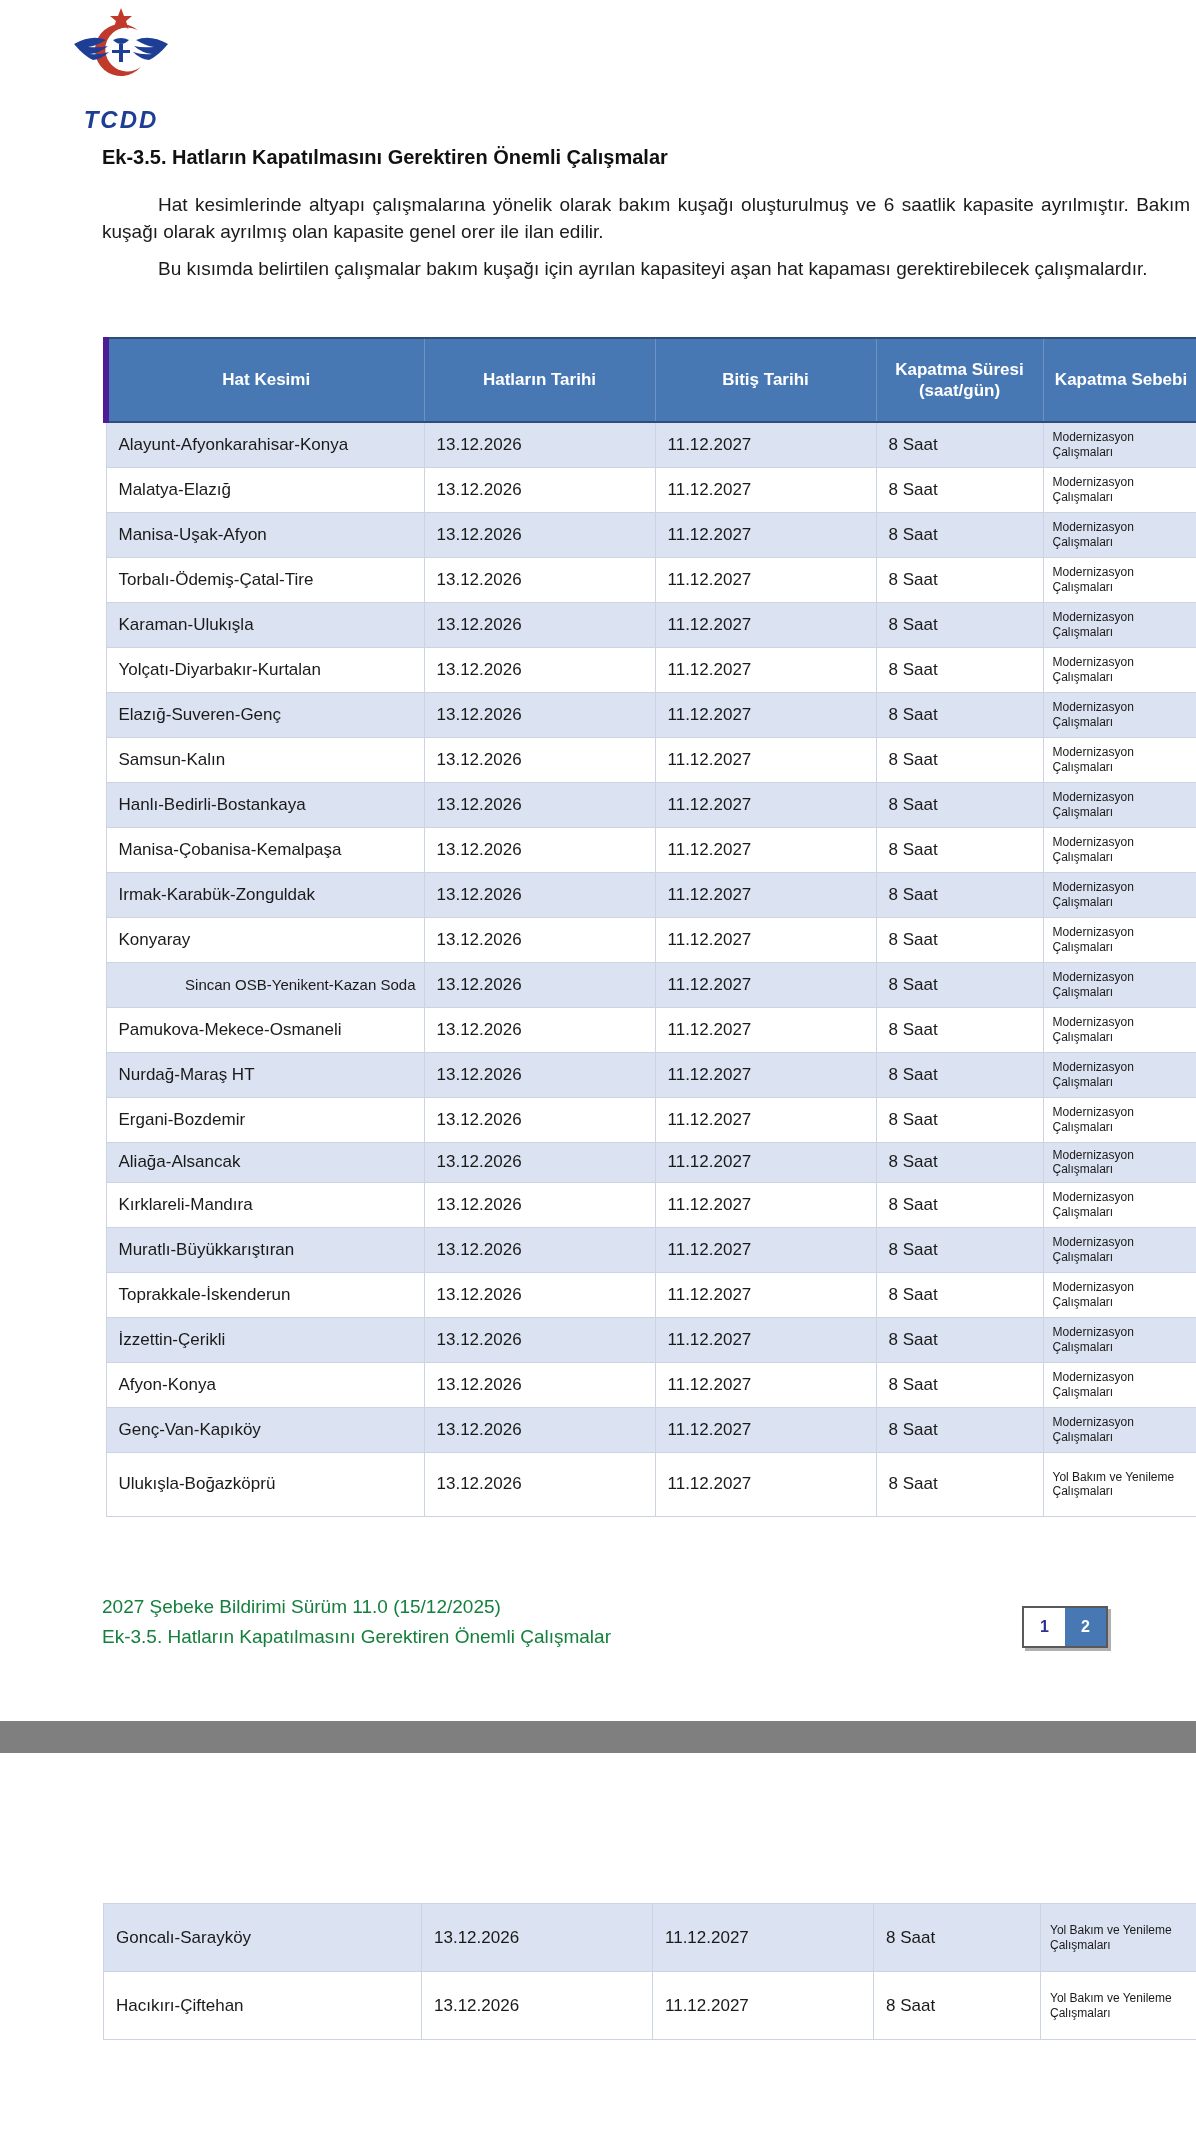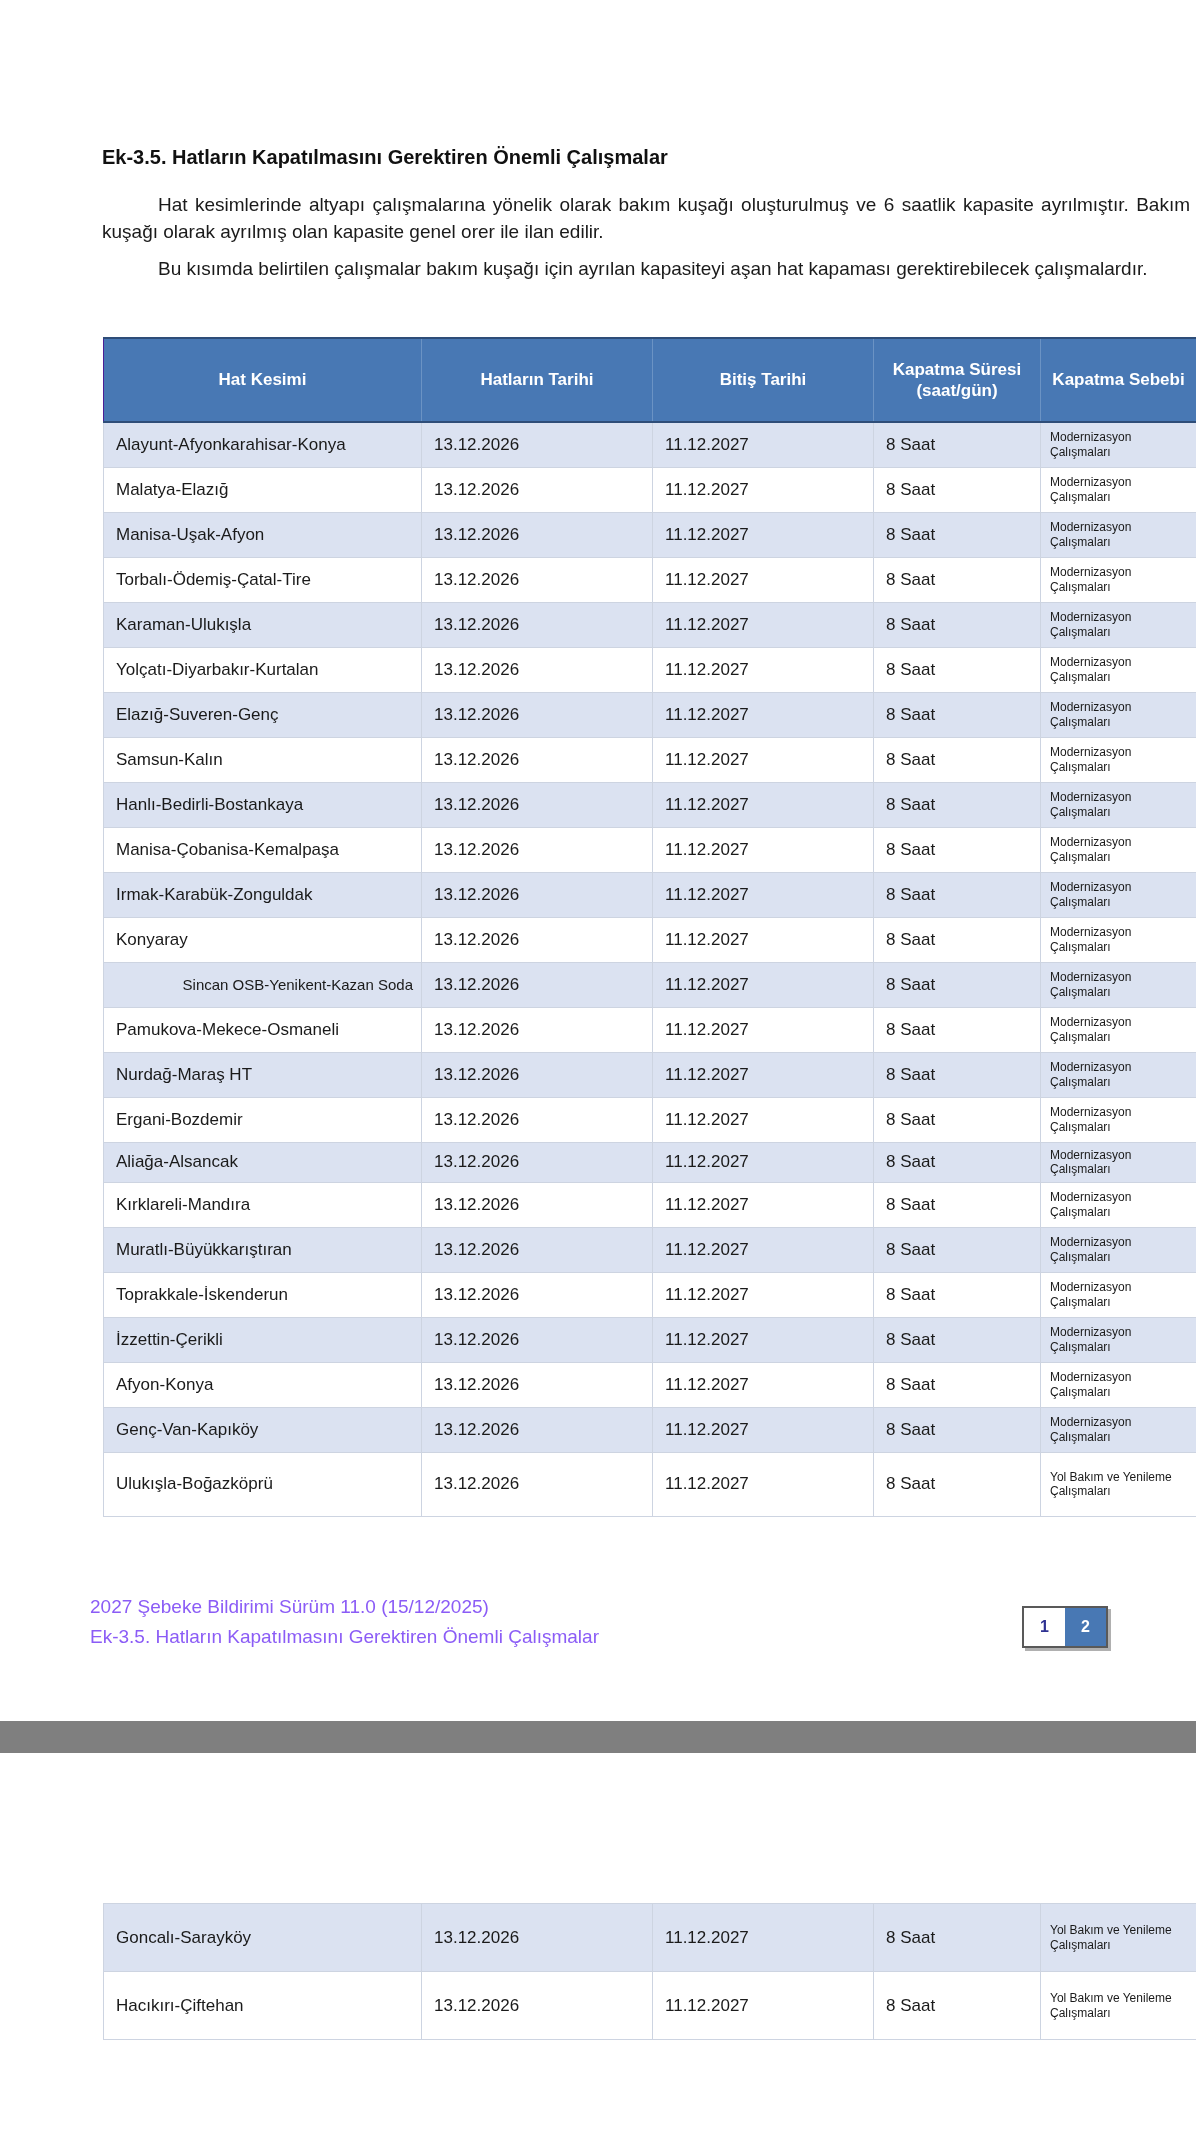--- a/index.html
+++ b/index.html
@@ -39,34 +39,34 @@
   .closure-table col.c4 { width:167px; }
   .closure-table col.c5 { width:156px; }
 
   .closure-table thead tr { height:84px; }
   .closure-table th {
     background:#4878b4; color:#ffffff; font-weight:bold; font-size:17px;
     text-align:center; vertical-align:middle; line-height:1.25;
     border-top:2px solid #2e4d78; border-bottom:2px solid #2e4d78;
     border-left:1px solid #6b93c4; padding:2px 8px;
   }
-  .closure-table th:first-child { border-left:1px solid #4c1d95; }
+  .closure-table th:first-child { border-left:6px solid #4c1d95; }
   .closure-table th:last-child { border-right:1px solid #2e4d78; }
 
   .closure-table tbody tr { height:45px; background:#ffffff; }
   .closure-table tbody tr.shaded { background:#dbe2f1; }
   .closure-table td {
     border:1px solid #cdd4e1; vertical-align:middle;
     padding:1px 8px 1px 12px; color:#1a1a1a; overflow:hidden;
   }
   .closure-table td.small-text { font-size:15px;text-align:right; }
   .closure-table td.reason-cell { font-size:12px; line-height:1.2; padding-left:9px; }
 
   
-  .footer-text { position:absolute; left:90px; top:1592px; color:#8b5cf6; }
+  .footer-text { position:absolute; left:102px; top:1592px; color:#15803d; }
   .footer-text div { font-size:19px; line-height:1.58; }
 
   .pager {
     position:absolute; left:1022px; top:1606px; display:flex;
     border:2px solid #595959; box-shadow:3px 3px 0 #b0b0b0; background:#fff;
   }
   .pager .pg {
     width:41px; height:38px; display:flex; align-items:center; justify-content:center;
     font-size:16px; font-weight:bold;
   }
@@ -74,20 +74,37 @@
   .pager .pg.active { background:#4878b4; color:#ffffff; }
 
   
   .page-divider { position:absolute; left:0; top:1721px; width:1196px; height:32px; background:#7f7f7f; }
 </style>
 </head>
 <body>
 
 <div class="page">
 
+  <div class="logo">
+    <svg width="110" height="102" viewBox="0 0 110 102">
+
+      <path d="M55 2 L58 10 L66 10 L60 15 L62.5 23 L55 18 L47.5 23 L50 15 L44 10 L52 10 Z" fill="#c0392b"></path>
+
+      <path d="M55 18 A26 26 0 1 0 81 44 A22 22 0 1 1 55 18 Z" transform="rotate(40 55 44)" fill="#c0392b"></path>
+
+      <g fill="#1e3e96">
+        <path d="M8 38 Q26 28 40 34 Q30 40 22 41 Q34 42 42 40 Q34 47 24 48 Q34 49 43 46 Q36 53 27 54 Q18 50 8 38 Z"></path>
+        <path d="M102 38 Q84 28 70 34 Q80 40 88 41 Q76 42 68 40 Q76 47 86 48 Q76 49 67 46 Q74 53 83 54 Q92 50 102 38 Z"></path>
+        <path d="M47 34 Q55 30 63 34 Q59 38 55 38 Q51 38 47 34 Z"></path>
+        <path d="M53 38 h4 v18 h-4 Z"></path>
+        <path d="M46 44 h18 v3 h-18 Z"></path>
+      </g>
+    </svg>
+    <div style="text-align:center; font-weight:bold; font-style:italic; font-size:24px; color:#1e3e96; letter-spacing:2px; margin-top:-6px;">TCDD</div>
+  </div>
 
   <h1 class="doc-title">Ek-3.5. Hatların Kapatılmasını Gerektiren Önemli Çalışmalar</h1>
 
   <div class="doc-paragraphs">
     <p>Hat kesimlerinde altyapı çalışmalarına yönelik olarak bakım kuşağı oluşturulmuş ve 6 saatlik kapasite ayrılmıştır.  Bakım kuşağı olarak ayrılmış olan kapasite genel orer ile ilan edilir.</p>
     <p>Bu kısımda belirtilen çalışmalar bakım kuşağı için ayrılan kapasiteyi aşan hat kapaması gerektirebilecek çalışmalardır.</p>
   </div>
 
   <table class="closure-table t1">
     <colgroup>

